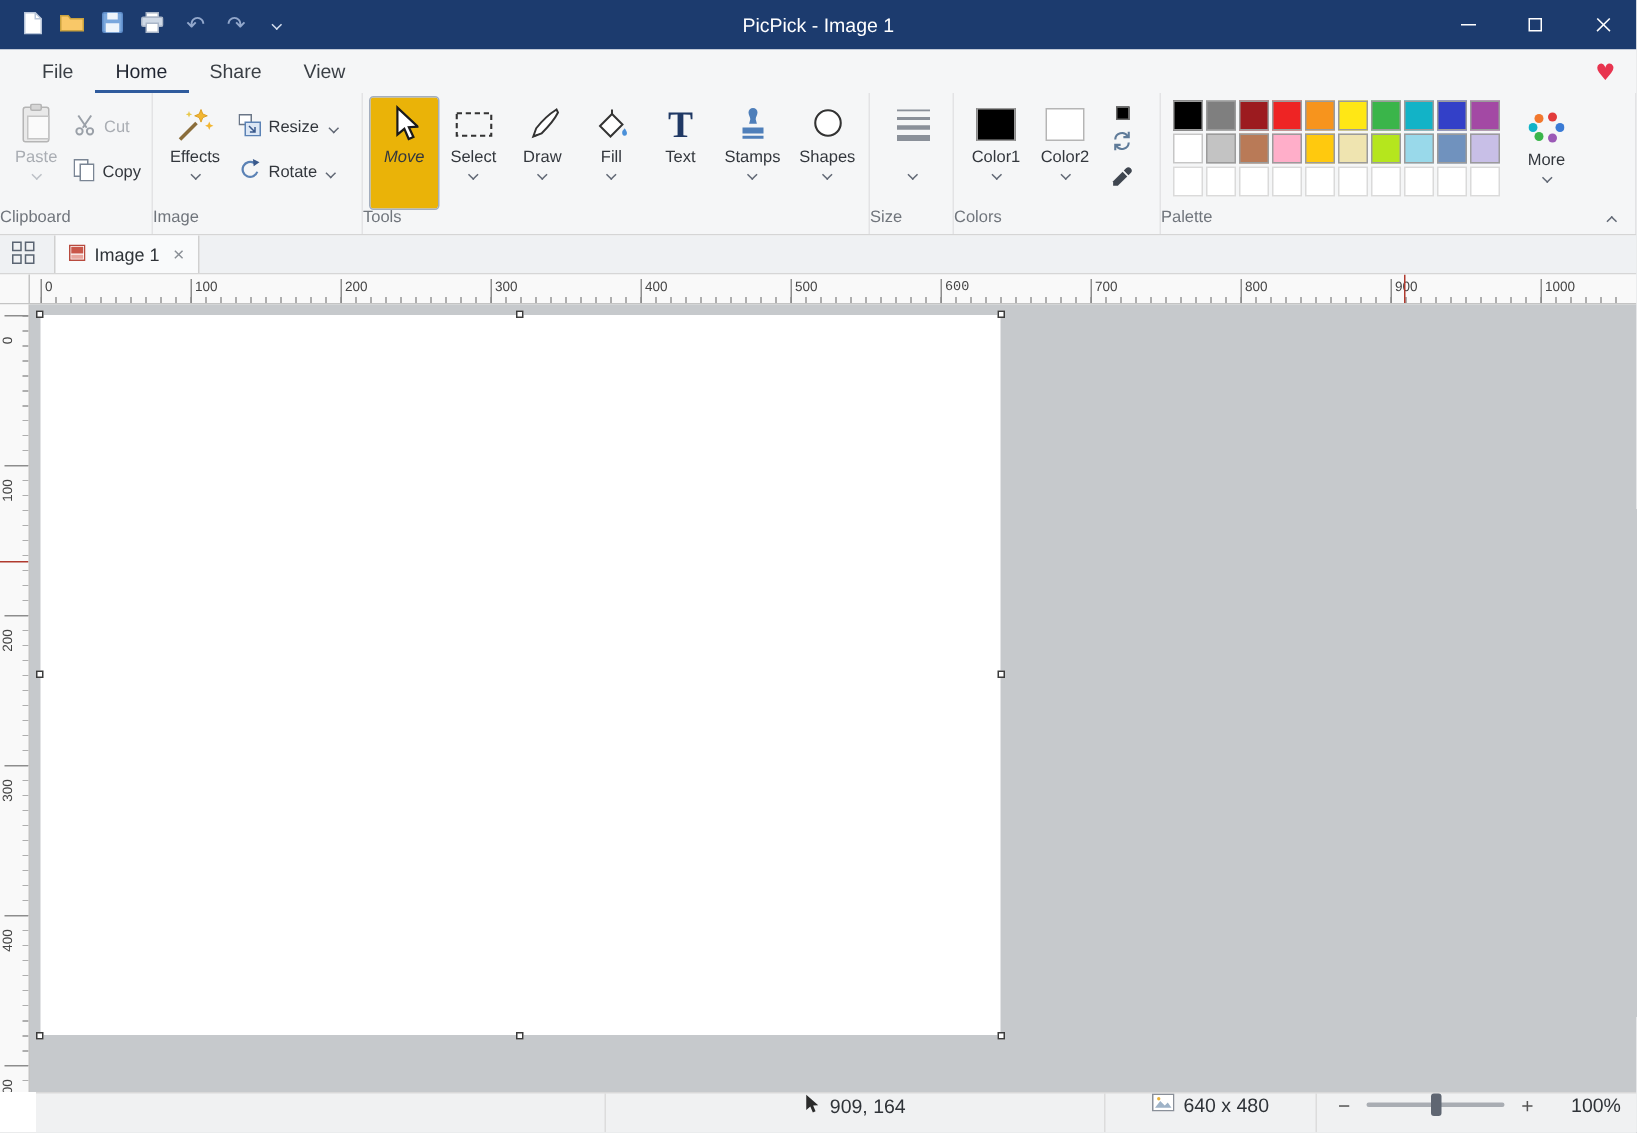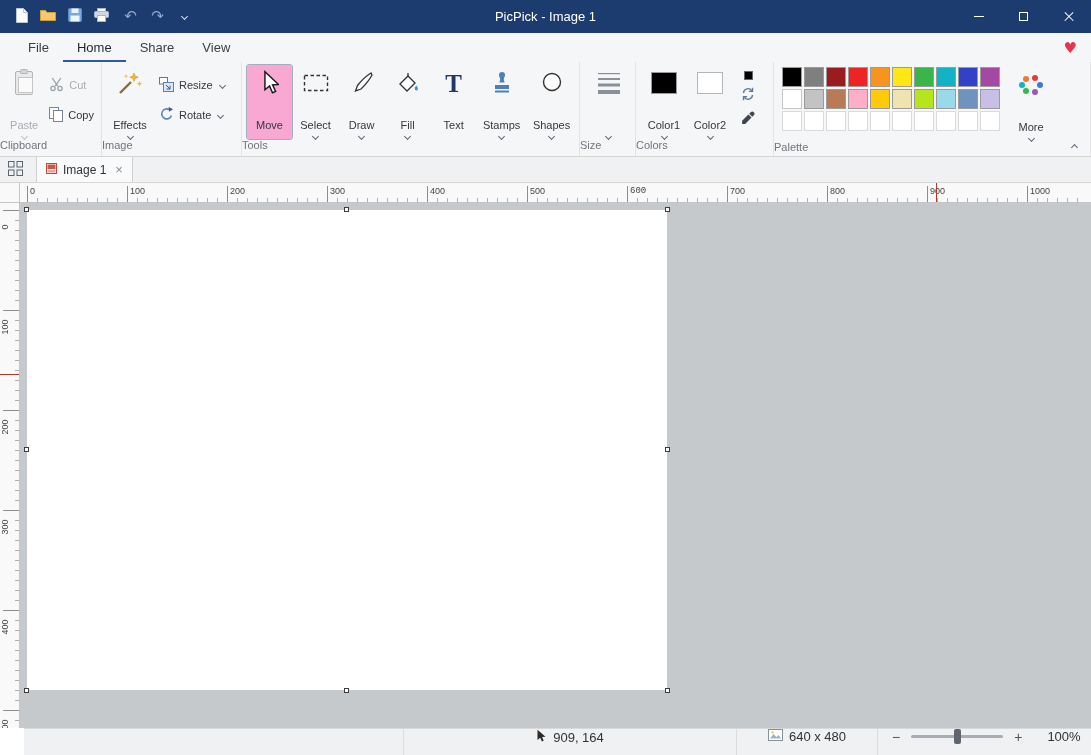--- a/index.html
+++ b/index.html
@@ -36,24 +36,24 @@
   .mtab.active { color:#1f2430; box-shadow:inset 0 -2px 0 #2f5b9d; }
   .heart { margin-left:auto; margin-right:14px; align-self:center; color:#e8344f; font-size:15px; font-family:"DejaVu Sans",sans-serif; }
 
   
   .ribbon { position:absolute; top:62px; left:0; width:100%; height:95px; background:#f5f6f7; border-bottom:1px solid #d5d5d5; display:flex; }
   .group { border-right:1px solid #e3e3e5; display:flex; flex-direction:column; }
   .gc { flex:1; display:flex; padding:3px 3px 0 5px; }
   .glabel { height:17px; text-align:left; font-size:11px; color:#70757c; }
   .big { width:46px; display:flex; flex-direction:column; align-items:center; padding-top:2px; border-radius:2px; background:none; border:none; font-family:inherit; }
   .bicon { height:32px; display:flex; align-items:center; justify-content:center; }
-  .blbl { font-size:11px; color:#33373d; line-height:13px; white-space:nowrap;margin-top:20px; }
+  .blbl { font-size:11px; color:#33373d; line-height:13px; white-space:nowrap; }
   .big .chev { margin-top:1px; }
   .big.nochev .chev { visibility:hidden; }
-  .big.active { background:#f9a8d4; outline:1px solid #a3aebf; }
+  .big.active { background:#eab308; outline:1px solid #a3aebf;font-style:italic; }
   .disabled .blbl { color:#a9adb3; }
   .vcol { display:flex; flex-direction:column; gap:10px; padding-top:10px; margin-left:2px; }
   .small { display:flex; align-items:center; gap:5px; height:20px; font-size:11px; color:#33373d; padding:0 4px; background:none; border:none; font-family:inherit; white-space:nowrap;text-align:center; }
   .small.disabled { color:#a9adb3; }
   .ticon-T { font-family:"Liberation Serif", serif; font-weight:bold; font-size:25px; color:#1f3864; line-height:1; }
   .cswatch { width:26px; height:22px; border:1px solid #9a9a9a; }
   .ctools { display:flex; flex-direction:column; align-items:center; gap:7px; padding-top:6px; margin-left:5px; width:20px; }
   .mini-swatch { width:9px; height:9px; border:1px solid #666; }
   .palette-wrap { flex:1; }
   .palette-wrap .gc { gap:10px; padding:5px 6px 0 8px; }

